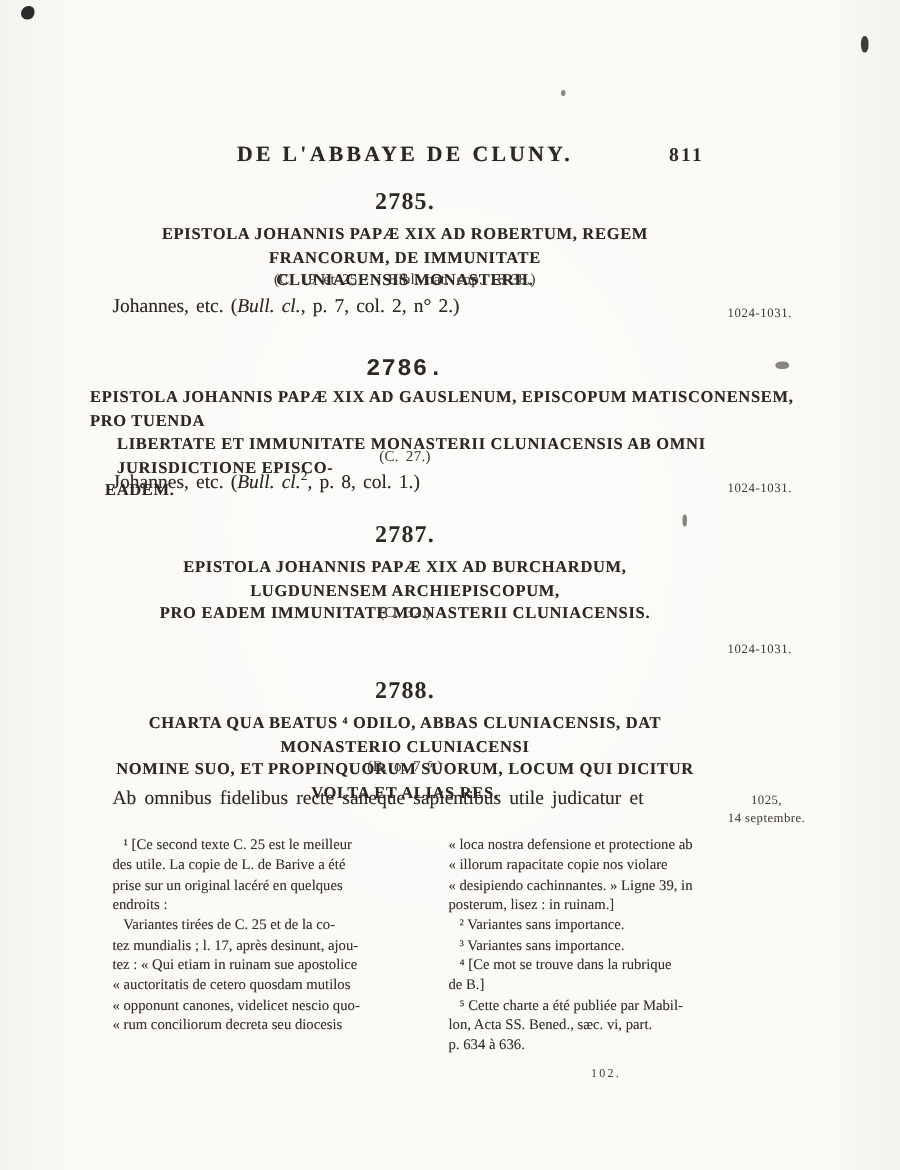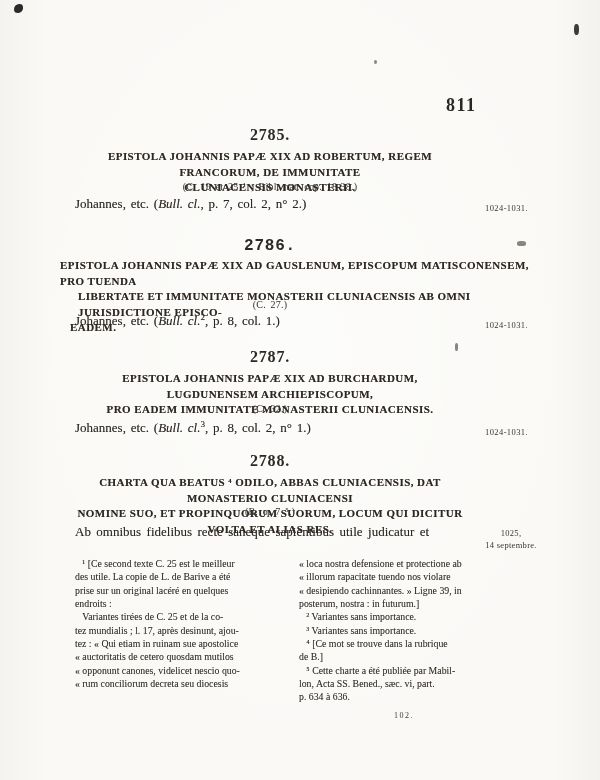--- a/index.html
+++ b/index.html
@@ -17,21 +17,21 @@
     color:#2f2b28;
   }
   .abs{position:absolute;}
   .maincol{left:75px;width:390px;text-align:center;}
 
   .title{
     top:95px;font-size:14.5px;font-weight:700;letter-spacing:2.2px;
     color:#2a2724;text-shadow:0 0 .5px rgba(50,45,40,.55);
   }
   .pagenum{
-    top:95px;left:446px;width:50px;font-size:18px;font-weight:700;
+    top:95px;left:446px;width:50px;font-size:13px;font-weight:700;
     letter-spacing:1.5px;text-align:left;color:#2a2724;
   }
 
   .entnum{font-size:16px;font-weight:600;letter-spacing:.8px;color:#2d2a26;}
   .heading{
     font-size:11px;font-weight:700;letter-spacing:.45px;line-height:15.5px;
     color:#2d2823;text-shadow:0 0 .4px rgba(60,50,40,.5);
   }
   .ref{font-size:10px;letter-spacing:.2px;word-spacing:2px;color:#36322d;}
   .incipit{
@@ -81,20 +81,21 @@
 <body>
 
 <div class="page">
 
   <div class="speck sp1"></div>
   <div class="speck sp2"></div>
   <div class="speck sp3"></div>
   <div class="speck sp4"></div>
   <div class="speck sp5"></div>
 
+  <div class="abs maincol title">DE L'ABBAYE DE CLUNY.</div>
   <div class="abs pagenum">811</div>
 
   <div class="abs maincol entnum t-e1num">2785.</div>
   <div class="abs maincol heading t-e1h">
     <div class="hl">EPISTOLA JOHANNIS PAPÆ XIX AD ROBERTUM, REGEM FRANCORUM, DE IMMUNITATE</div>
     <div class="hl">CLUNIACENSIS MONASTERII.</div>
   </div>
   <div class="abs maincol ref t-e1ref">(C. 19 et 25 ¹ ; Bibl. nat. cop. 18-38.)</div>
   <div class="abs incipit t-e1line"><span>Johannes, etc. (</span><i>Bull. cl.</i><sup></sup><span>, p. 7, col. 2, n° 2.)</span></div>
   <div class="abs datecol t-e1date">1024-1031.</div>
@@ -108,21 +109,20 @@
   <div class="abs maincol ref t-e2ref">(C. 27.)</div>
   <div class="abs incipit t-e2line"><span>Johannes, etc. (</span><i>Bull. cl.</i><sup>2</sup><span>, p. 8, col. 1.)</span></div>
   <div class="abs datecol t-e2date">1024-1031.</div>
 
   <div class="abs maincol entnum t-e3num">2787.</div>
   <div class="abs maincol heading t-e3h">
     <div class="hl">EPISTOLA JOHANNIS PAPÆ XIX AD BURCHARDUM, LUGDUNENSEM ARCHIEPISCOPUM,</div>
     <div class="hl">PRO EADEM IMMUNITATE MONASTERII CLUNIACENSIS.</div>
   </div>
   <div class="abs maincol ref t-e3ref">(C. 32.)</div>
-  <div class="abs incipit t-e3line"><span>Johannes, etc. (</span><i>Bull. cl.</i><sup>3</sup><span>, p. 8, col. 2, n° 1.)</span></div>
   <div class="abs datecol t-e3date">1024-1031.</div>
 
   <div class="abs maincol entnum t-e4num">2788.</div>
   <div class="abs maincol heading t-e4h">
     <div class="hl">CHARTA QUA BEATUS ⁴ ODILO, ABBAS CLUNIACENSIS, DAT MONASTERIO CLUNIACENSI</div>
     <div class="hl">NOMINE SUO, ET PROPINQUORUM SUORUM, LOCUM QUI DICITUR VOLTA ET ALIAS RES.</div>
   </div>
   <div class="abs maincol ref t-e4ref">(B. o. 7 ⁵.)</div>
   <div class="abs incipit t-e4line">Ab omnibus fidelibus recte saneque sapientibus utile judicatur et</div>
   <div class="abs datecol2 t-e4date">
@@ -138,23 +138,23 @@
     <div class="fn-line">   Variantes tirées de C. 25 et de la co-</div>
     <div class="fn-line">tez mundialis ; l. 17, après desinunt, ajou-</div>
     <div class="fn-line">tez : « Qui etiam in ruinam sue apostolice</div>
     <div class="fn-line">« auctoritatis de cetero quosdam mutilos</div>
     <div class="fn-line">« opponunt canones, videlicet nescio quo-</div>
     <div class="fn-line">« rum conciliorum decreta seu diocesis</div>
   </div>
 
   <div class="abs fncol t-fnr">
     <div class="fn-line">« loca nostra defensione et protectione ab</div>
-    <div class="fn-line">« illorum rapacitate tuendo nos violare</div>
+    <div class="fn-line">« illorum rapacitate copie nos violare</div>
     <div class="fn-line">« desipiendo cachinnantes. » Ligne 39, in</div>
-    <div class="fn-line">posterum, nostra : in futurum.]</div>
+    <div class="fn-line">posterum, lisez : in ruinam.]</div>
     <div class="fn-line">   ² Variantes sans importance.</div>
     <div class="fn-line">   ³ Variantes sans importance.</div>
     <div class="fn-line">   ⁴ [Ce mot se trouve dans la rubrique</div>
     <div class="fn-line">de B.]</div>
     <div class="fn-line">   ⁵ Cette charte a été publiée par Mabil-</div>
     <div class="fn-line">lon, Acta SS. Bened., sæc. vi, part.</div>
     <div class="fn-line">p. 634 à 636.</div>
   </div>
 
   <div class="abs sig">102.</div>

